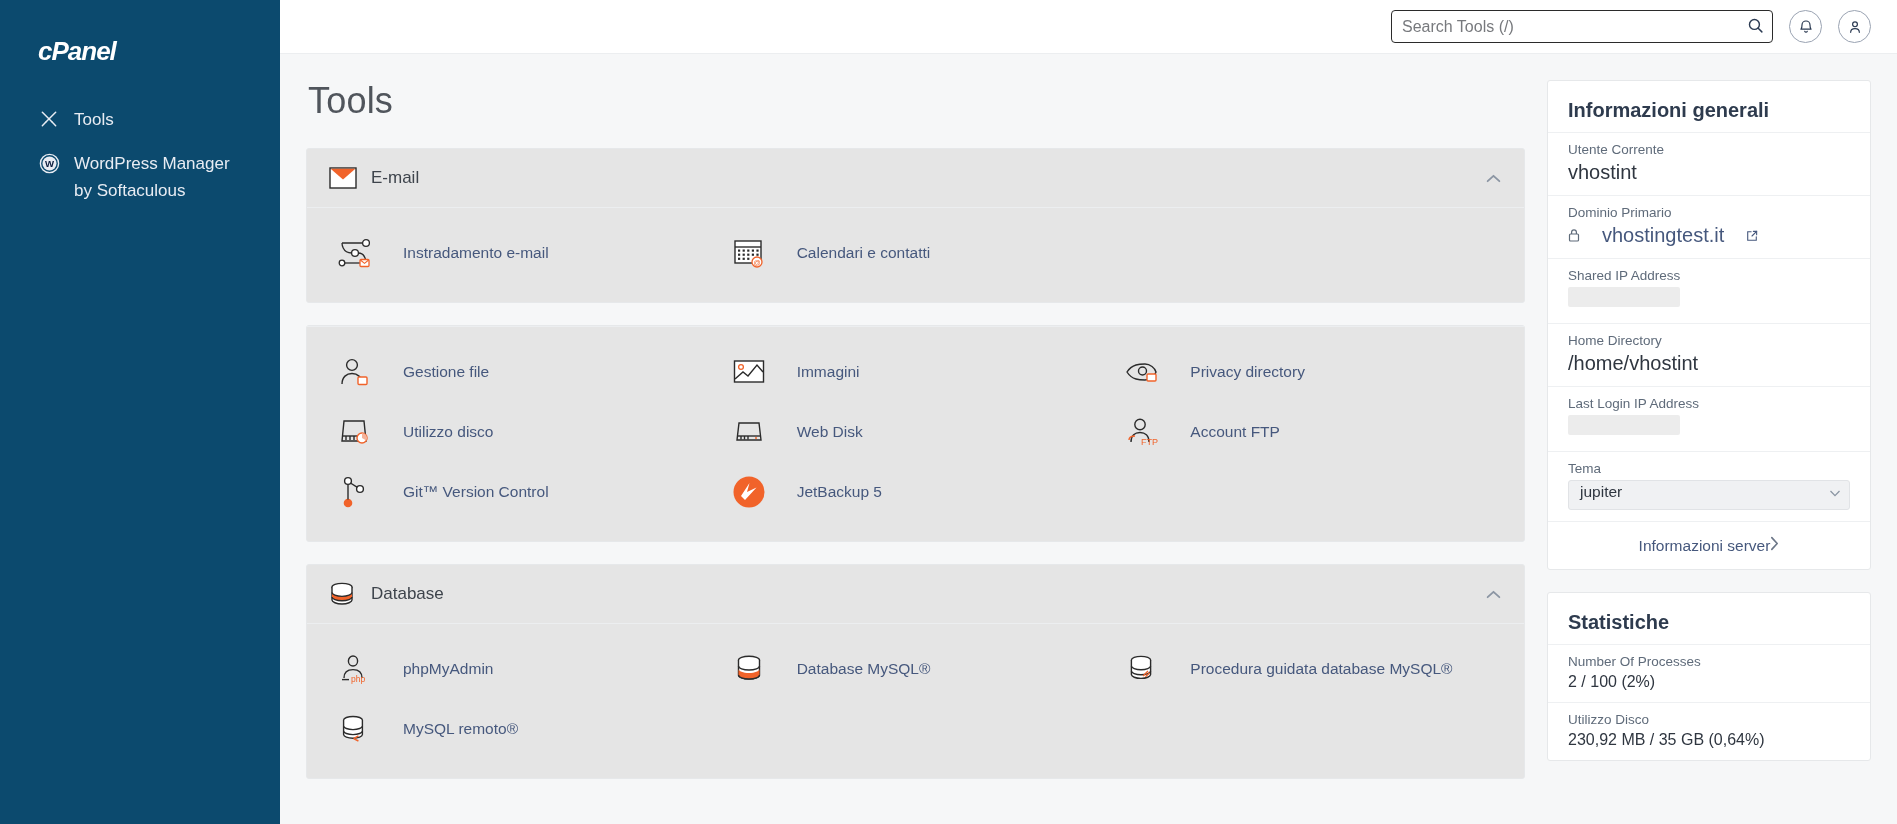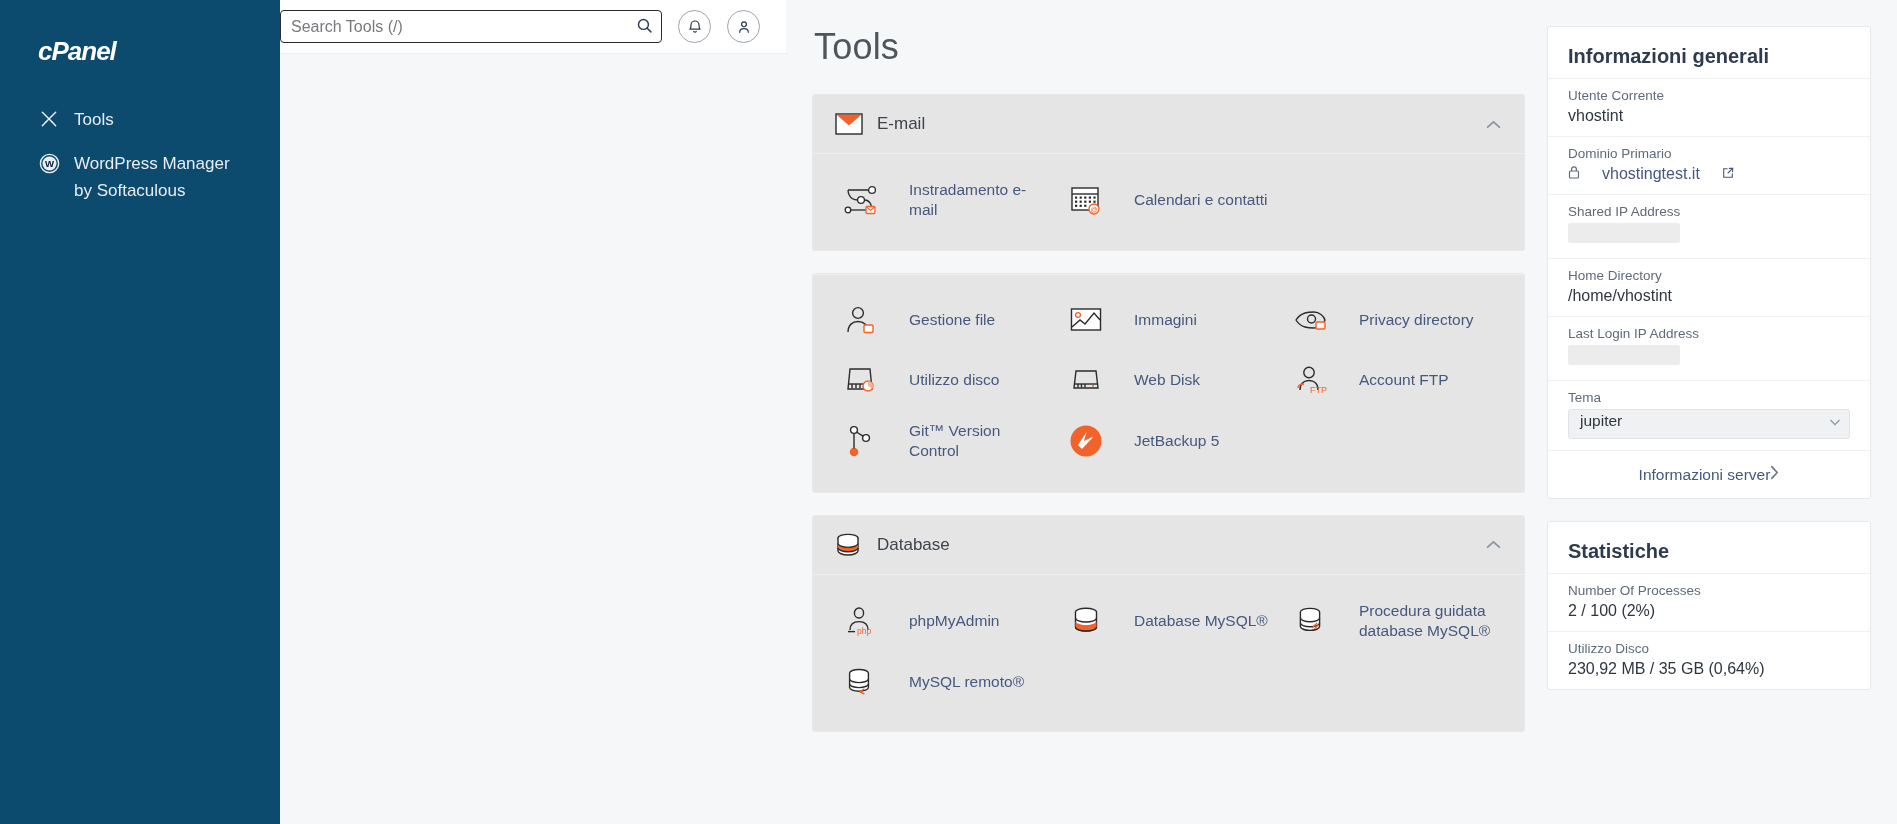--- a/index.html
+++ b/index.html
@@ -24,21 +24,21 @@
   .nav-item {
     display: flex; align-items: flex-start; gap: 14px;
     padding: 9px 22px 9px 22px;
     color: #e8ecf3; font-size: 17px; line-height: 1.55;
     cursor: pointer;
   }
   .nav-ico { flex: 0 0 22px; width: 22px; height: 24px; display: flex; align-items: center; justify-content: center; }
   .nav-label { font-size: 17px; }
 
   
-  .main { flex: 1 1 auto; display: flex; flex-direction: row; min-width: 0; background: #f6f7f8; }
+  .main { flex: 1 1 auto; display: flex; flex-direction: column; min-width: 0; background: #f6f7f8; }
 
   
   .topbar {
     height: 54px; flex: 0 0 54px;
     background: #fff;
     border-bottom: 1px solid #eceef0;
     display: flex; align-items: center; justify-content: flex-end;
     padding-right: 26px; gap: 16px;
   }
   .search-wrap {
@@ -114,21 +114,21 @@
     background: #fff; border: 1px solid #e6e8ea; border-radius: 3px;
     margin-bottom: 22px;
   }
   .panel-title {
     font-size: 20px; font-weight: bold; color: #2e3b4e;
     padding: 18px 20px 10px 20px;
   }
   .prow { padding: 9px 20px 11px 20px; border-top: 1px solid #eef0f2; }
   .prow:first-of-type { border-top: none; }
   .plabel { font-size: 13.5px; color: #5f6b7a; margin-bottom: 4px; }
-  .pvalue { font-size: 16px; color: #2f3640; }
+  .pvalue { font-size: 20px; color: #2f3640; }
   .pvalue.link { color: #46587d; display: flex; align-items: center; gap: 22px; cursor: pointer; }
   .redacted { display: inline-block; width: 112px; height: 20px; background: #ececec; border-radius: 2px; }
   .select {
     width: 100%; height: 30px;
     background: #f0f1f3; border: 1px solid #e1e3e6; border-radius: 3px;
     display: flex; align-items: center; justify-content: space-between;
     padding: 0 9px 7px 11px; font-size: 15.5px; color: #2f3640;
     cursor: pointer; margin-top: 4px;
   }
   .panel-foot {

